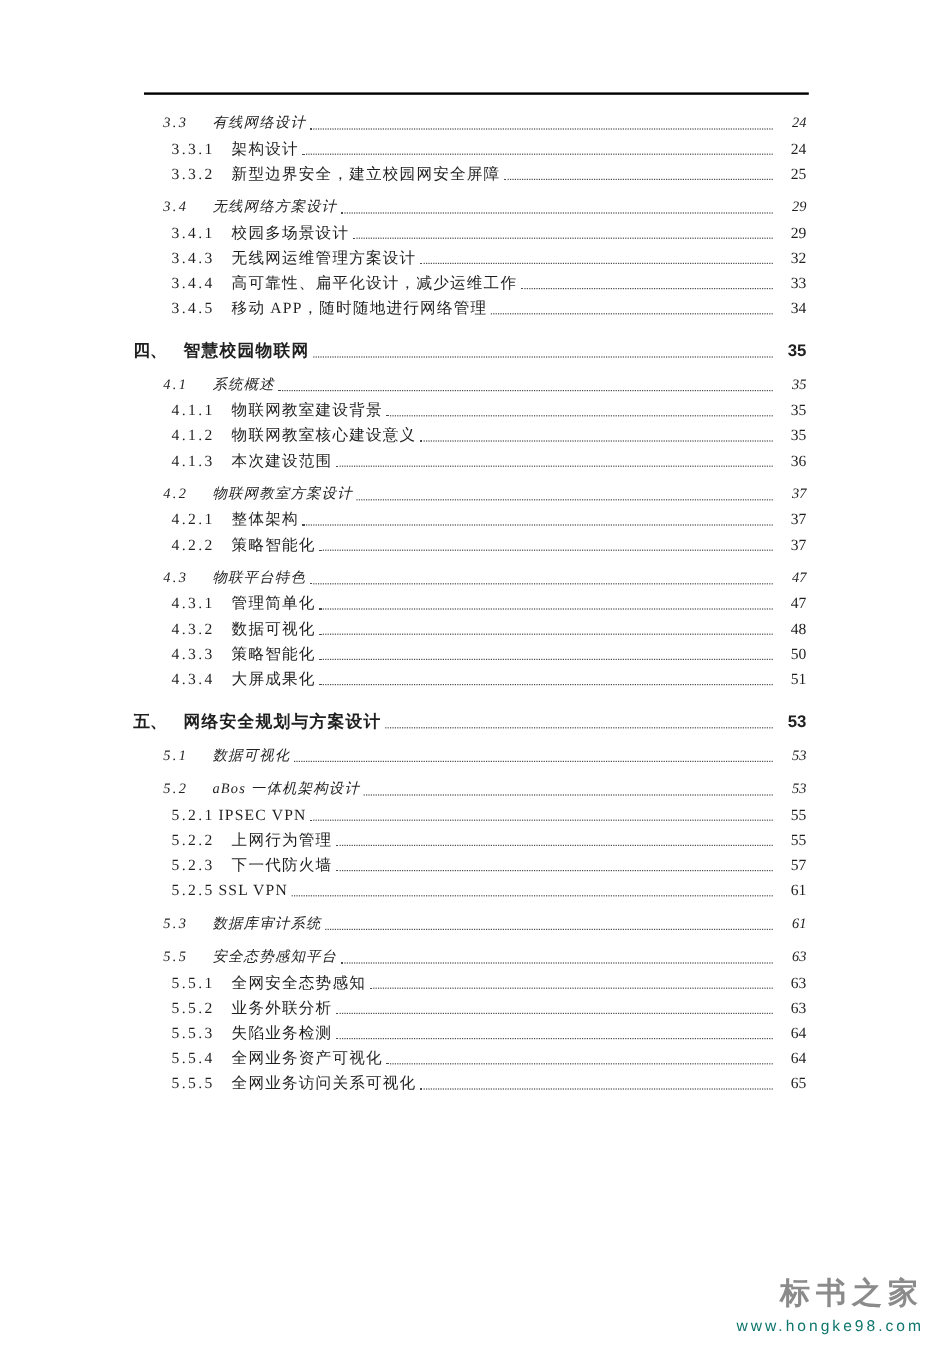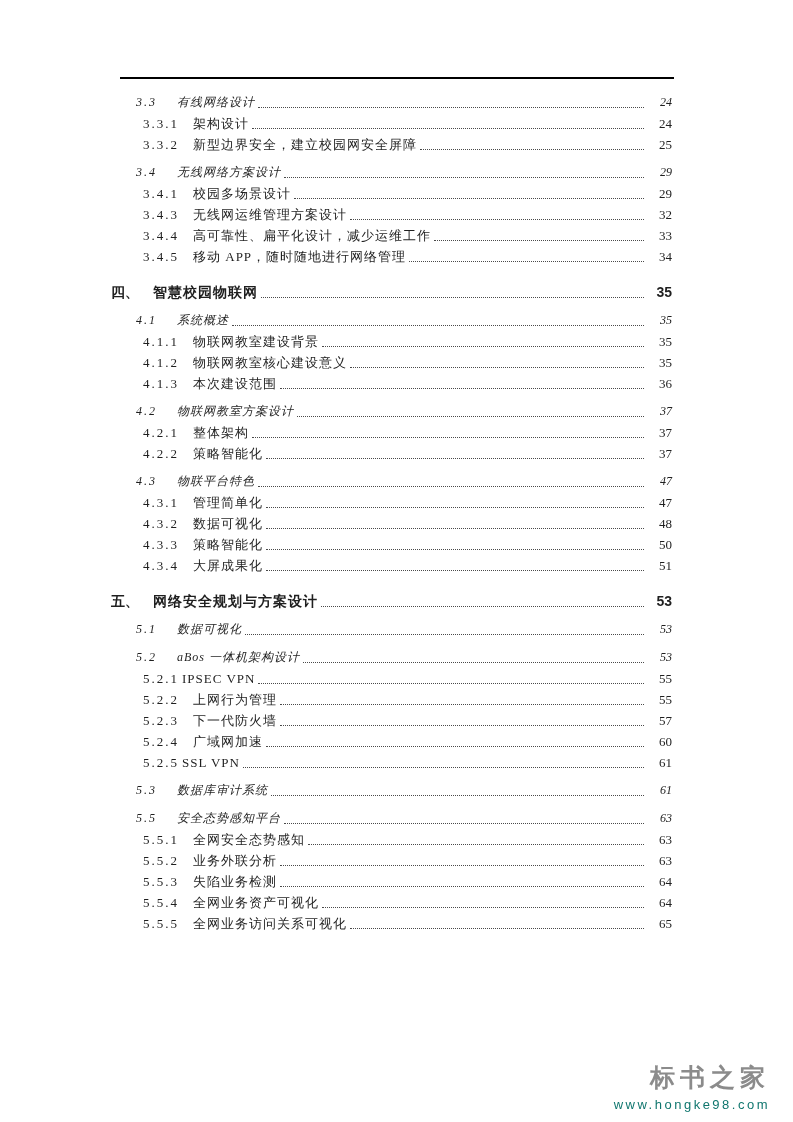--- a/index.html
+++ b/index.html
@@ -247,26 +247,20 @@
         <span class="title">上网行为管理</span>
         <span class="leader"></span>
         <span class="pagenum">55</span>
       </div>
       <div class="row lv3">
         <span class="num">5.2.3</span>
         <span class="title">下一代防火墙</span>
         <span class="leader"></span>
         <span class="pagenum">57</span>
       </div>
-      <div class="row lv3">
-        <span class="num">5.2.4</span>
-        <span class="title">广域网加速</span>
-        <span class="leader"></span>
-        <span class="pagenum">60</span>
-      </div>
       <div class="row lv3 en">
         <span class="num">5.2.5</span>
         <span class="title">SSL VPN</span>
         <span class="leader"></span>
         <span class="pagenum">61</span>
       </div>
       <div class="row lv2">
         <span class="num">5.3</span>
         <span class="title">数据库审计系统</span>
         <span class="leader"></span>

